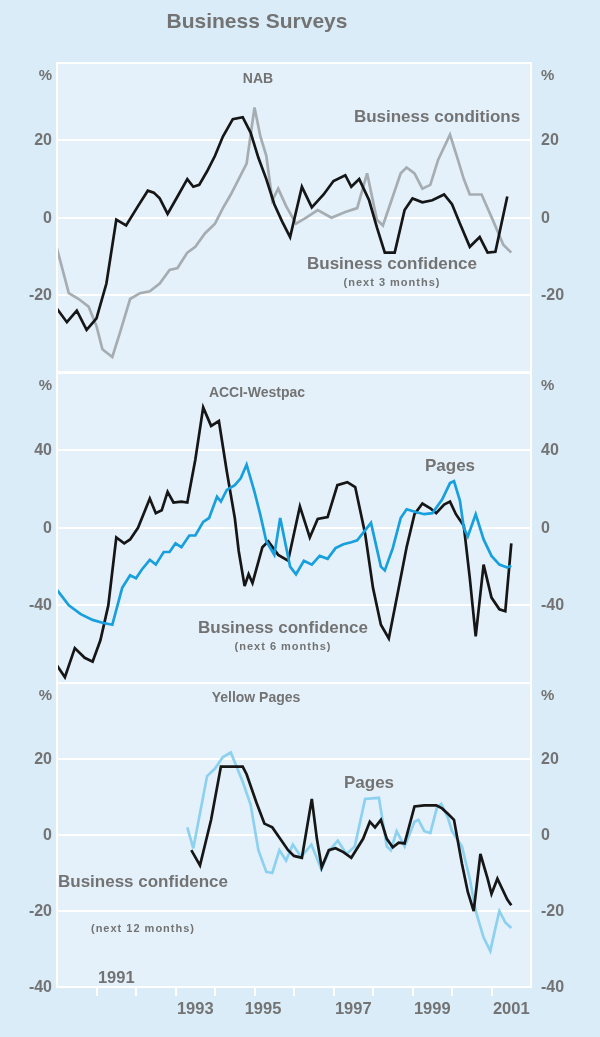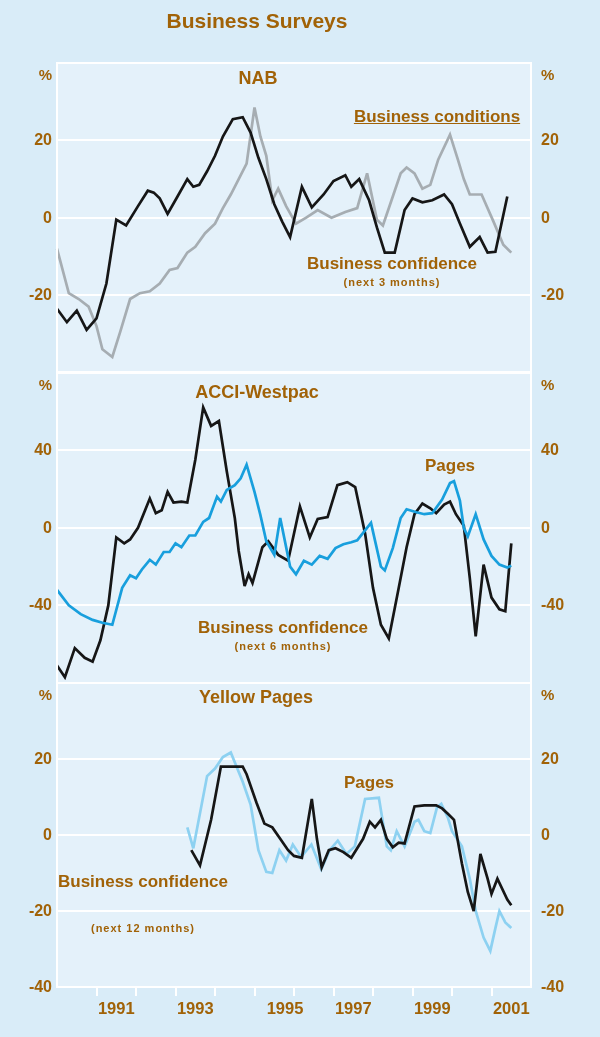--- a/index.html
+++ b/index.html
@@ -5,24 +5,24 @@
   html,body{margin:0;padding:0;}
   body{
     width:600px;height:1037px;
     background:#d9ecf8;
     font-family:"Liberation Sans","DejaVu Sans",sans-serif;
     position:relative;overflow:hidden;
     -webkit-font-smoothing:antialiased;
   }
   #stage{position:absolute;left:0;top:0;width:600px;height:1037px;}
   #chart-svg{position:absolute;left:0;top:0;}
-  .txt{position:absolute;color:#a16207;font-weight:bold;white-space:nowrap;}
+  .txt{position:absolute;color:#737373;font-weight:bold;white-space:nowrap;}
   .chart-title{font-size:21px;transform:translate(-50%,-50%);}
   .chart-subtitle{font-size:16.5px;transform:translate(-50%,-50%);}
-  .panel-title{font-size:18px;transform:translate(-50%,-50%);}
+  .panel-title{font-size:14px;transform:translate(-50%,-50%);}
   .series-label{font-size:17px;transform:translate(-50%,-50%);}
   .series-sublabel{font-size:11px;letter-spacing:1px;transform:translate(-50%,-50%);}
   .y-tick-left{font-size:16px;width:52px;text-align:right;transform:translateY(-50%);left:0;}
   .y-tick-right{font-size:16px;text-align:left;transform:translateY(-50%);left:541px;}
   .pct-left{font-size:15px;width:52px;text-align:right;transform:translateY(-50%);left:0;}
   .pct-right{font-size:15px;text-align:left;transform:translateY(-50%);left:541px;}
   .x-tick{font-size:16.5px;transform:translate(-50%,-50%);}
 </style>
 </head>
 <body style="background: rgb(217, 236, 248);">
@@ -64,21 +64,21 @@
   <div id="labels-layer">
       <div class="txt panel-title" style="left: 258px; top: 78px;">NAB</div>
       <div class="txt pct-left" style="top: 74px;">%</div>
       <div class="txt pct-right" style="top: 74px;">%</div>
       <div class="txt y-tick-left" style="top: 140.375px;">20</div>
       <div class="txt y-tick-right" style="top: 140.375px;">20</div>
       <div class="txt y-tick-left" style="top: 217.75px;">0</div>
       <div class="txt y-tick-right" style="top: 217.75px;">0</div>
       <div class="txt y-tick-left" style="top: 295.125px;">-20</div>
       <div class="txt y-tick-right" style="top: 295.125px;">-20</div>
-      <div class="txt series-label" style="left: 437px; top: 117px; text-decoration: underline;">Business conditions</div>
+      <div class="txt series-label" style="left: 437px; top: 117px;">Business conditions</div>
       <div class="txt series-label" style="left: 392px; top: 264px;">Business confidence</div>
       <div class="txt series-sublabel" style="left: 392px; top: 282px;">(next 3 months)</div>
       <div class="txt panel-title" style="left: 257px; top: 392px;">ACCI-Westpac</div>
       <div class="txt pct-left" style="top: 383.5px;">%</div>
       <div class="txt pct-right" style="top: 383.5px;">%</div>
       <div class="txt y-tick-left" style="top: 450.125px;">40</div>
       <div class="txt y-tick-right" style="top: 450.125px;">40</div>
       <div class="txt y-tick-left" style="top: 527.75px;">0</div>
       <div class="txt y-tick-right" style="top: 527.75px;">0</div>
       <div class="txt y-tick-left" style="top: 605.375px;">-40</div>
@@ -93,20 +93,20 @@
       <div class="txt y-tick-right" style="top: 759px;">20</div>
       <div class="txt y-tick-left" style="top: 835px;">0</div>
       <div class="txt y-tick-right" style="top: 835px;">0</div>
       <div class="txt y-tick-left" style="top: 911px;">-20</div>
       <div class="txt y-tick-right" style="top: 911px;">-20</div>
       <div class="txt y-tick-left" style="top: 987px;">-40</div>
       <div class="txt y-tick-right" style="top: 987px;">-40</div>
       <div class="txt series-label" style="left: 369px; top: 783px;">Pages</div>
       <div class="txt series-label" style="left: 143px; top: 882px;">Business confidence</div>
       <div class="txt series-sublabel" style="left: 143px; top: 928px;">(next 12 months)</div>
-      <div class="txt x-tick" style="left: 116.25px; top: 1008px;">1991</div>
+      <div class="txt x-tick" style="left: 116.25px; top: 977px;">1991</div>
       <div class="txt x-tick" style="left: 195.25px; top: 1008px;">1993</div>
-      <div class="txt x-tick" style="left: 285px; top: 1008px;">1995</div>
+      <div class="txt x-tick" style="left: 263px; top: 1008px;">1995</div>
       <div class="txt x-tick" style="left: 353.25px; top: 1008px;">1997</div>
       <div class="txt x-tick" style="left: 432.25px; top: 1008px; text-align: right;">1999</div>
       <div class="txt x-tick" style="left: 511.25px; top: 1008px;">2001</div>
     </div>
 </div>
 
 </body></html>

